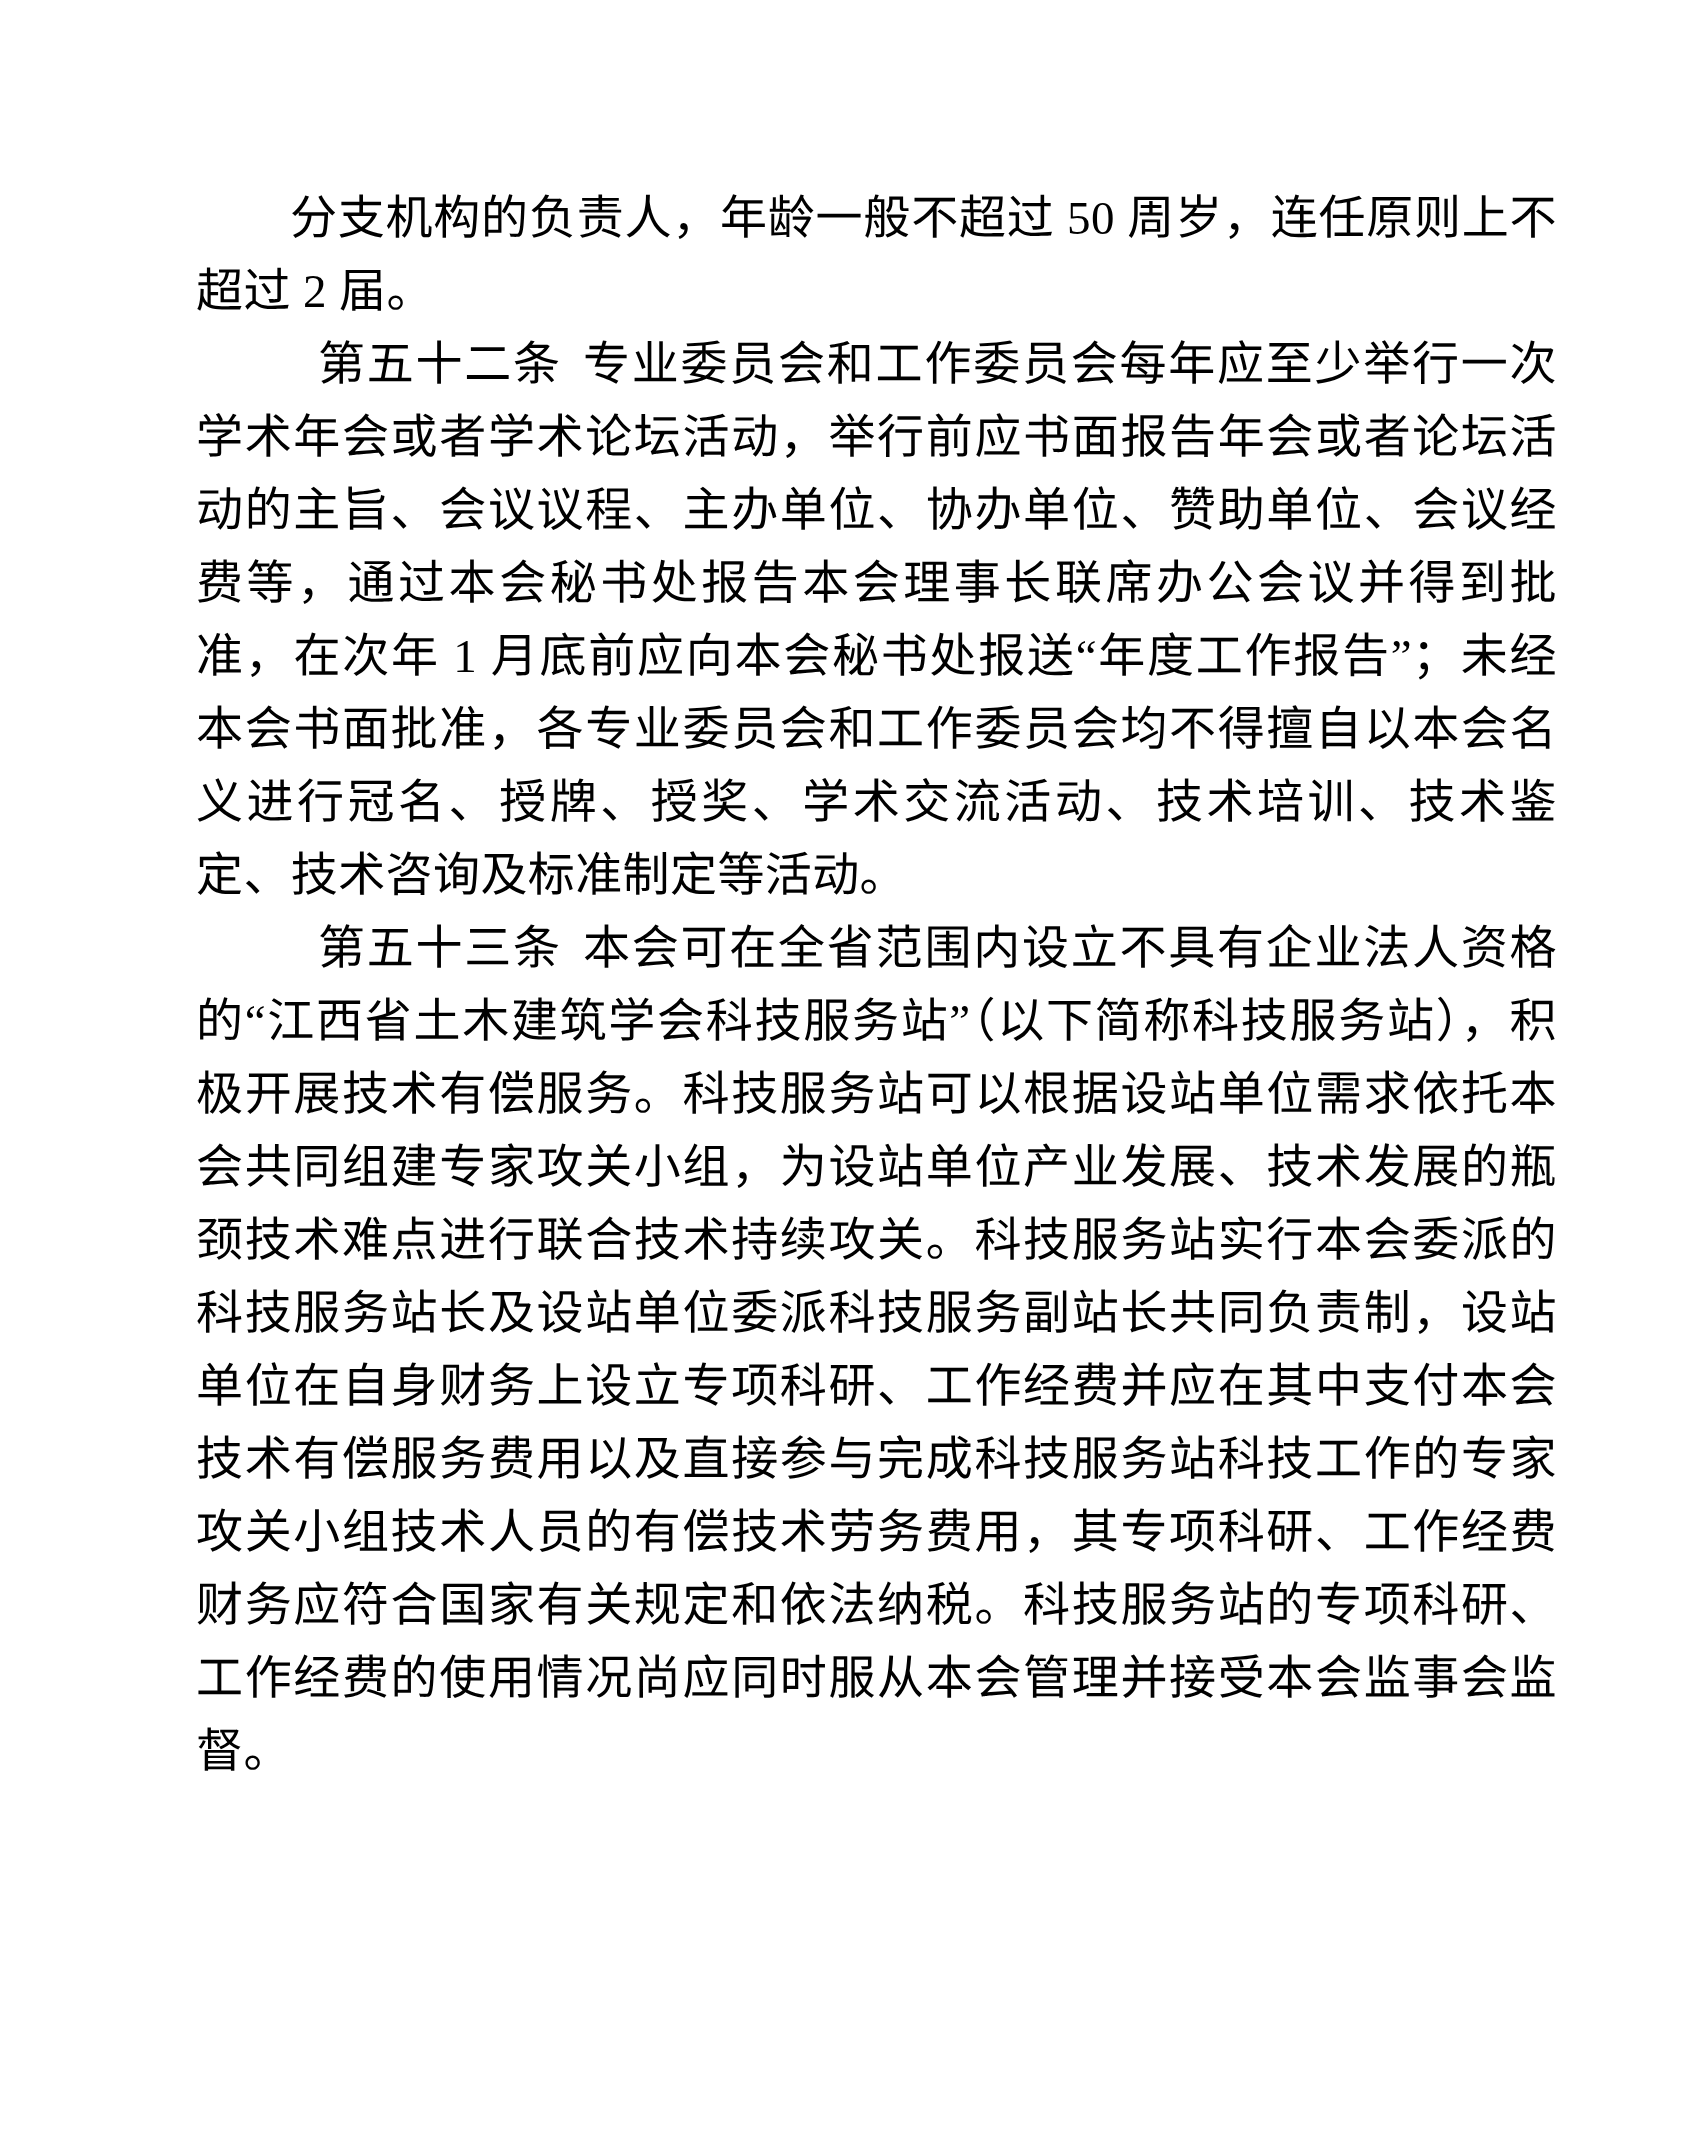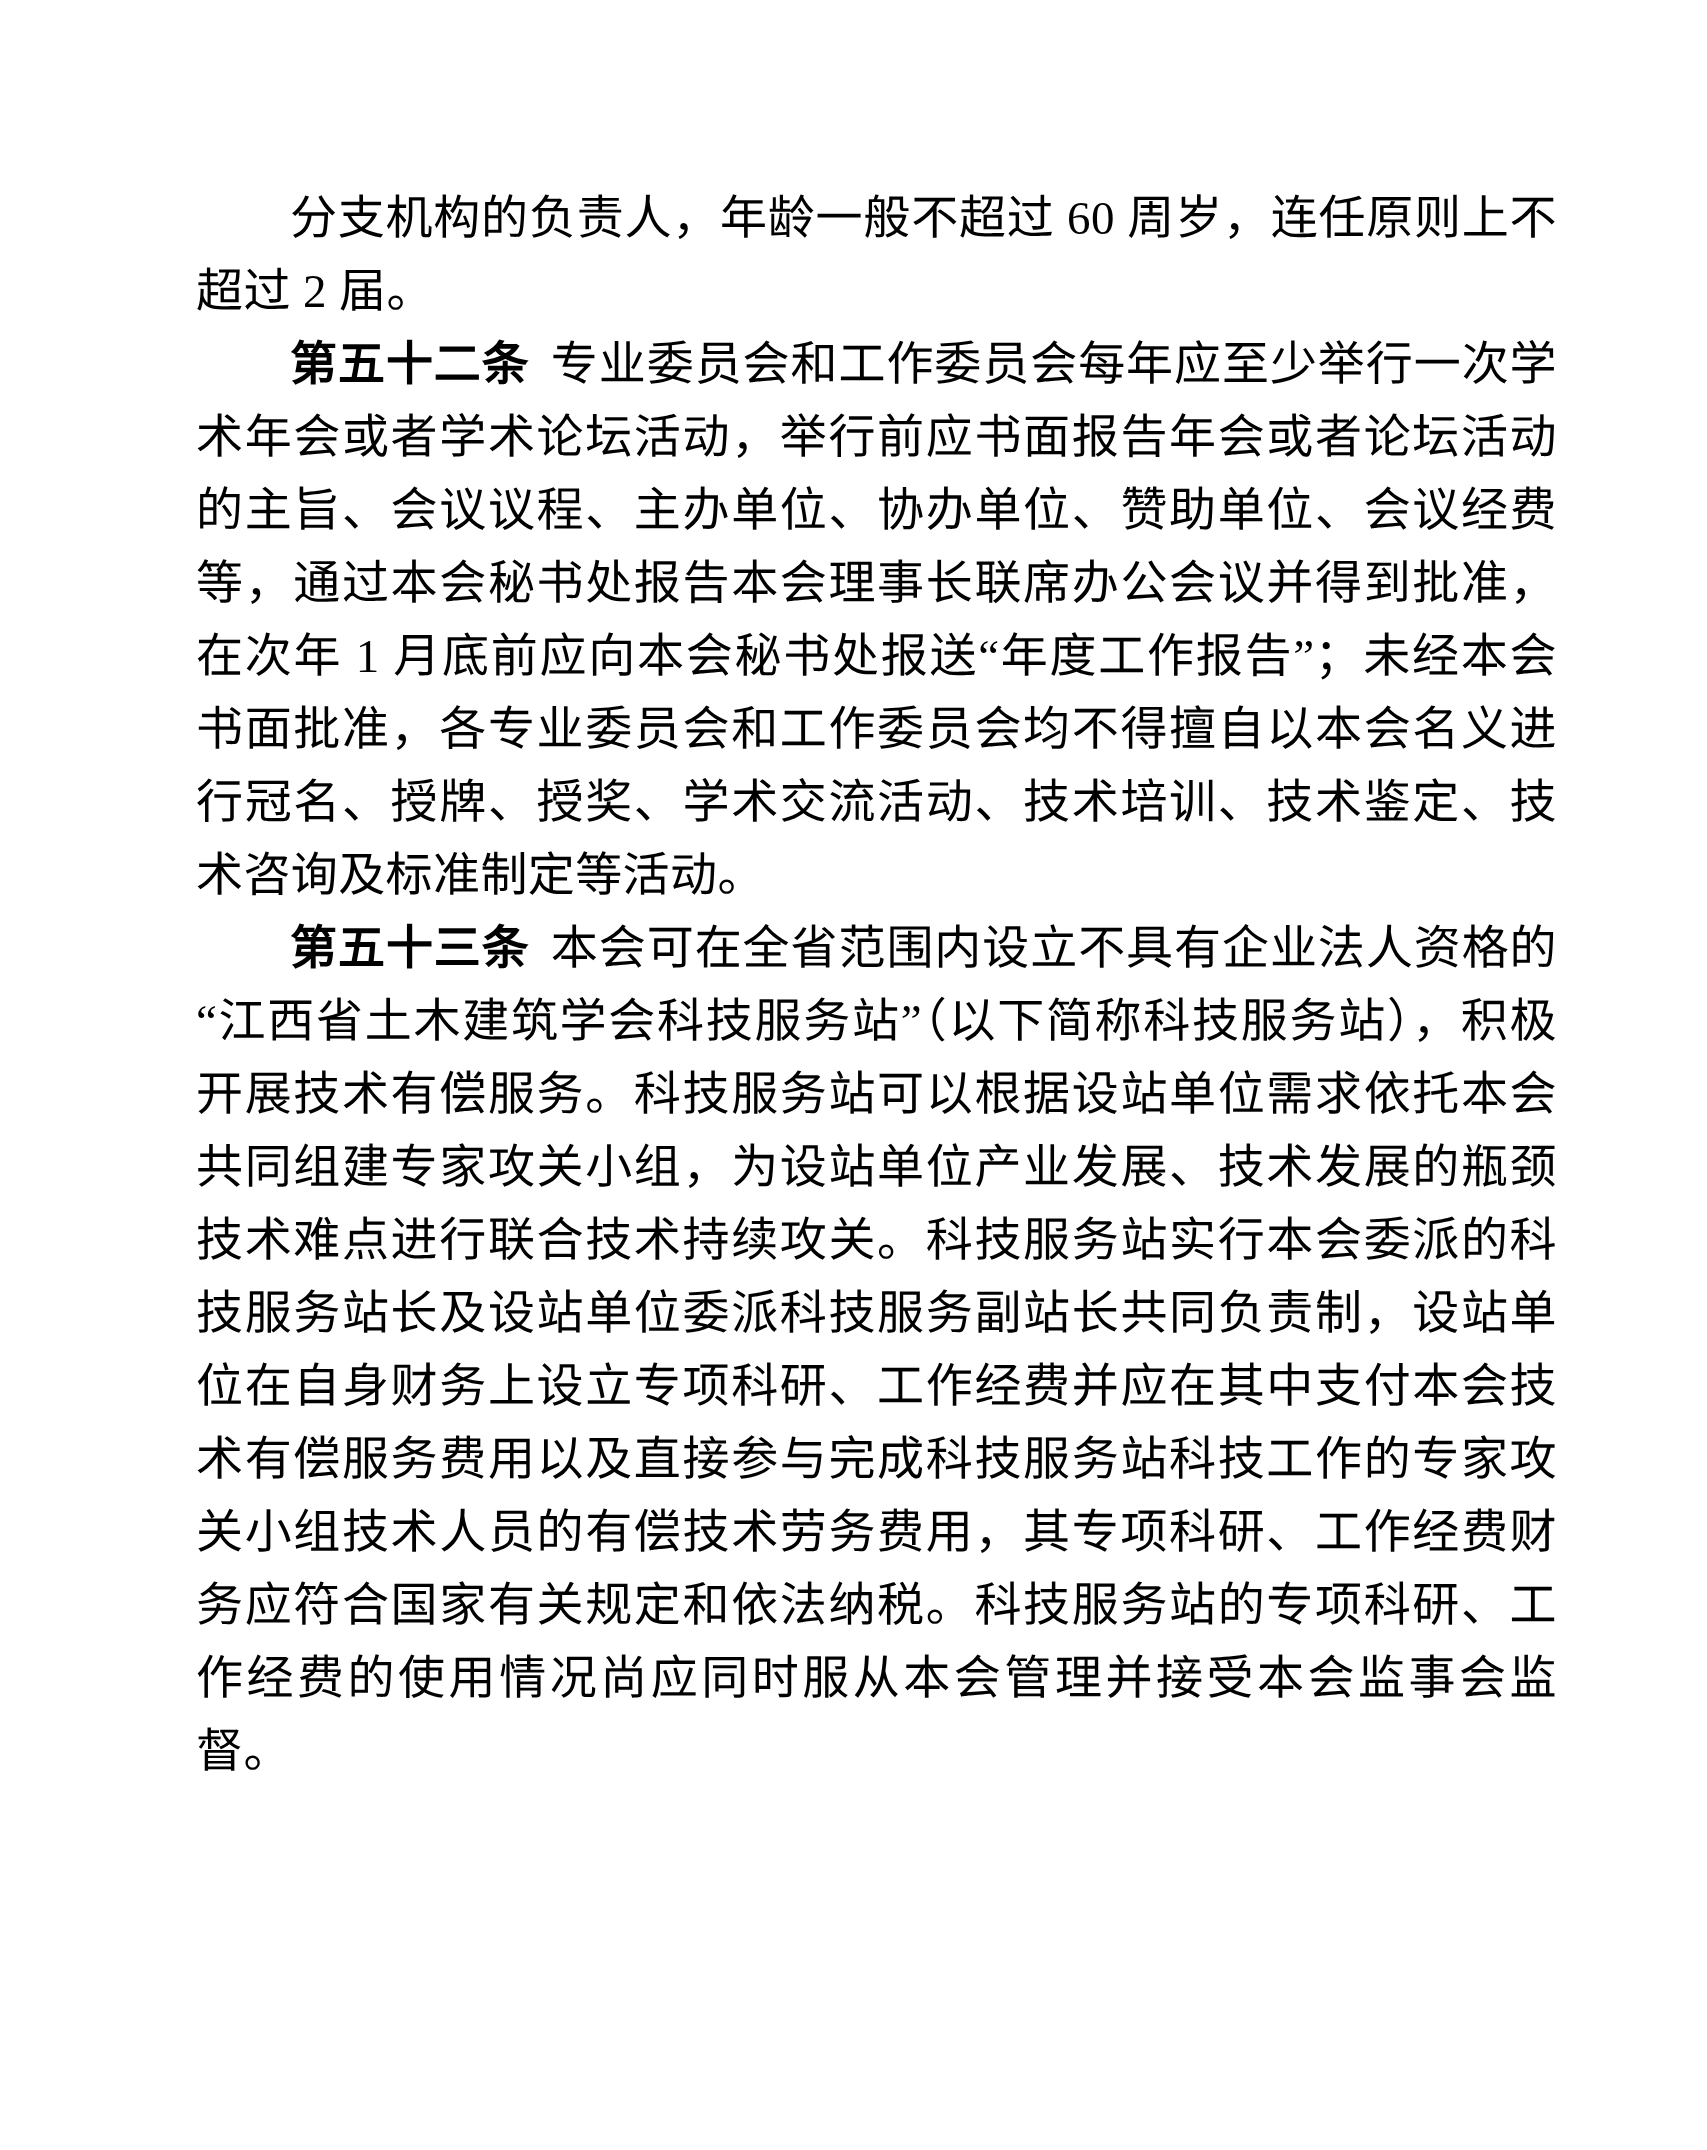--- a/index.html
+++ b/index.html
@@ -26,28 +26,29 @@
     margin: 0;
     padding: 0;
     font-size: 47px;
     line-height: 73px;
     text-align: justify;
     text-indent: 2em;
     font-weight: 400;
     letter-spacing: 0.4px;
   }
   .article-no {
-    font-weight: 700;
+    font-weight: 400;
     margin-right: 0.45em;
+    margin-left: 28px;
   }
 </style>
 </head>
 <body>
 
 <div class="page">
   <main class="content">
-      <p class="para">分支机构的负责人，年龄一般不超过 60 周岁，连任原则上不超过 2 届。</p>
+      <p class="para">分支机构的负责人，年龄一般不超过 50 周岁，连任原则上不超过 2 届。</p>
       <p class="para"><b class="article-no">第五十二条</b>专业委员会和工作委员会每年应至少举行一次学术年会或者学术论坛活动，举行前应书面报告年会或者论坛活动的主旨、会议议程、主办单位、协办单位、赞助单位、会议经费等，通过本会秘书处报告本会理事长联席办公会议并得到批准，在次年 1 月底前应向本会秘书处报送“年度工作报告”；未经本会书面批准，各专业委员会和工作委员会均不得擅自以本会名义进行冠名、授牌、授奖、学术交流活动、技术培训、技术鉴定、技术咨询及标准制定等活动。</p>
       <p class="para"><b class="article-no">第五十三条</b>本会可在全省范围内设立不具有企业法人资格的“江西省土木建筑学会科技服务站”（以下简称科技服务站），积极开展技术有偿服务。科技服务站可以根据设站单位需求依托本会共同组建专家攻关小组，为设站单位产业发展、技术发展的瓶颈技术难点进行联合技术持续攻关。科技服务站实行本会委派的科技服务站长及设站单位委派科技服务副站长共同负责制，设站单位在自身财务上设立专项科研、工作经费并应在其中支付本会技术有偿服务费用以及直接参与完成科技服务站科技工作的专家攻关小组技术人员的有偿技术劳务费用，其专项科研、工作经费财务应符合国家有关规定和依法纳税。科技服务站的专项科研、工作经费的使用情况尚应同时服从本会管理并接受本会监事会监督。</p>
     </main>
 
 </div>
 
 
 </body></html>

